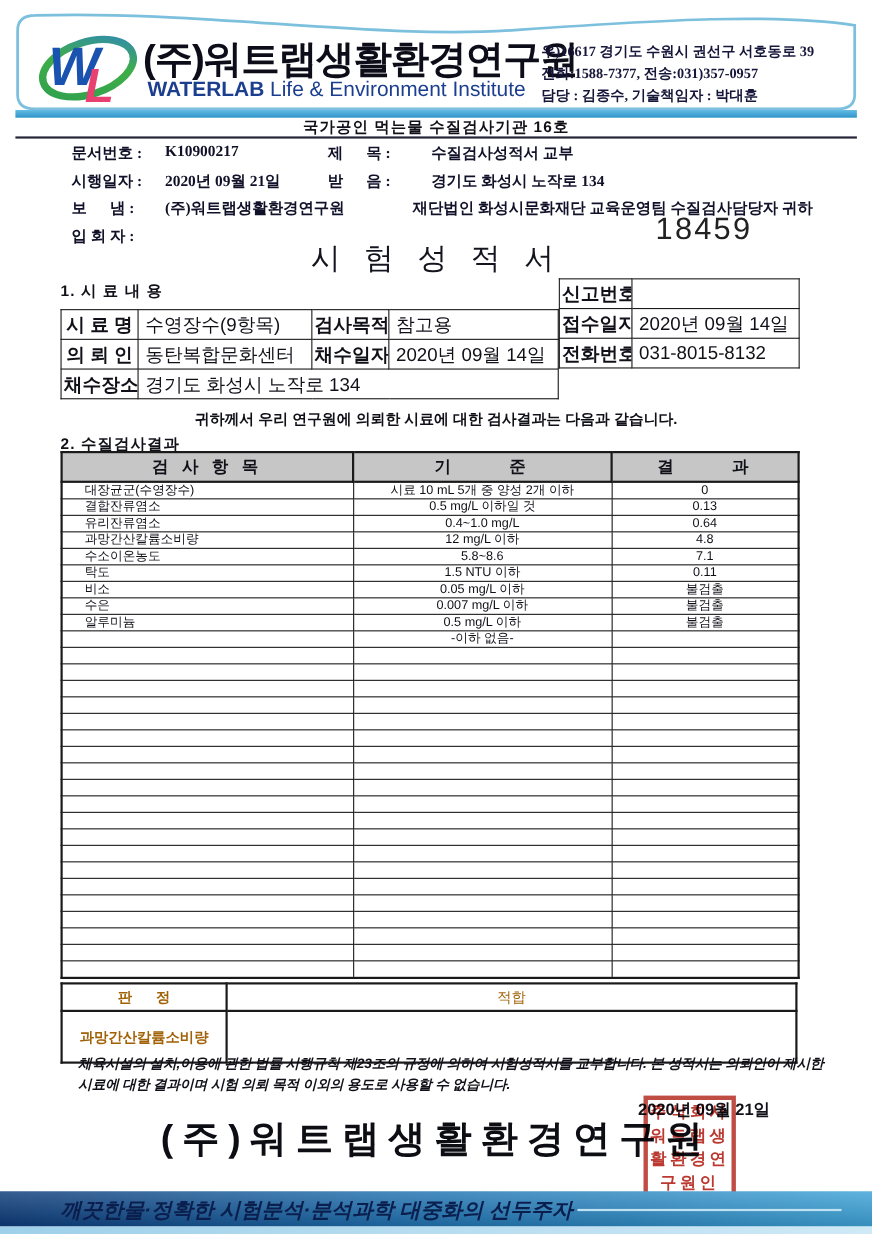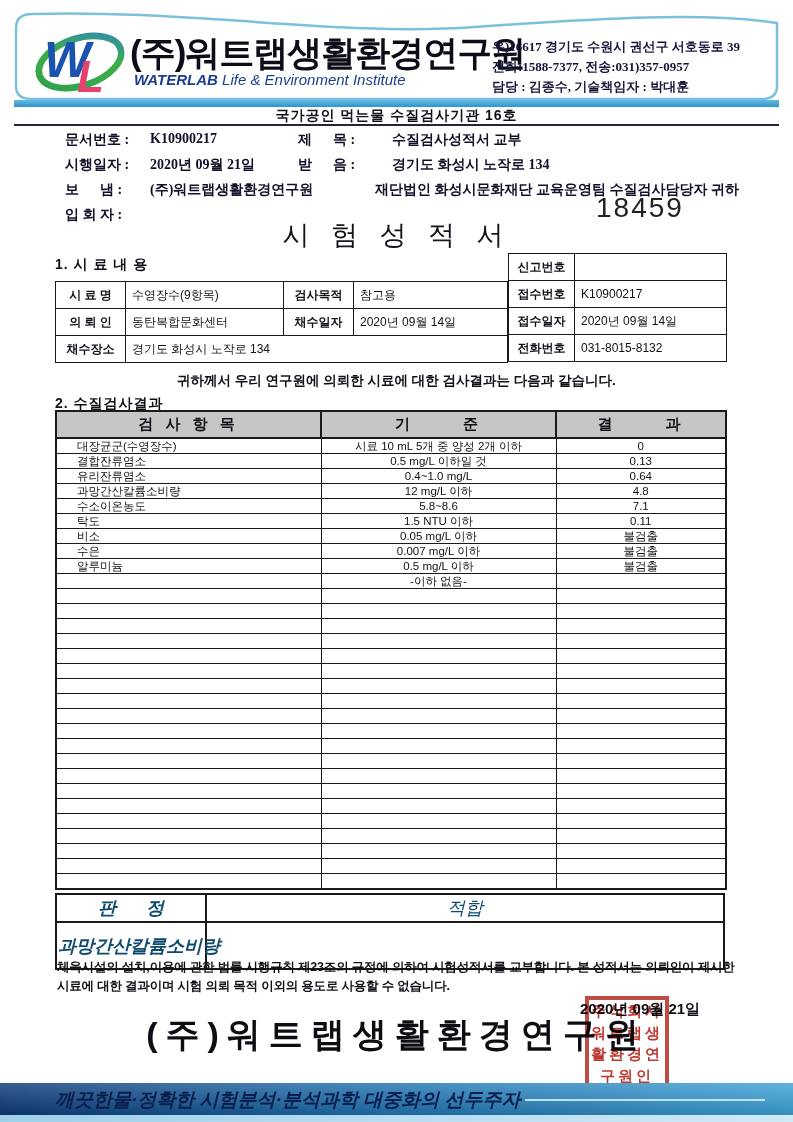--- a/index.html
+++ b/index.html
@@ -5,21 +5,21 @@
   html,body{margin:0;padding:0;background:#fff;}
   .page{position:relative;width:793px;height:1122px;background:#fff;overflow:hidden;
         font-family:"Liberation Sans",sans-serif;color:#141414;}
 
   
   .header-box{position:absolute;left:14px;top:10px;width:765px;height:92px;}
   .header-outline{position:absolute;left:0;top:0;}
   .logo{position:absolute;left:18px;top:16px;width:96px;height:72px;}
   .company-ko{position:absolute;left:116px;top:20px;font-size:35px;font-weight:bold;
               color:#0d0d1a;letter-spacing:-1px;white-space:nowrap;}
-  .company-en{position:absolute;left:120px;top:61px;font-size:15px;color:#1b3e8f;white-space:nowrap;font-style:italic;}
+  .company-en{position:absolute;left:120px;top:61px;font-size:19px;color:#1b3e8f;white-space:nowrap;}
   .company-en .b{font-weight:bold;}
   .contact{position:absolute;left:478px;top:27px;font-family:"Liberation Serif",serif;
            font-weight:bold;font-size:13px;color:#16163a;line-height:1.55;white-space:nowrap;}
   .blue-band{position:absolute;left:14px;top:100px;width:765px;height:7px;
              background:linear-gradient(#63bce4,#2f94c8);}
   .cert-line{position:absolute;left:0;top:107px;width:793px;text-align:center;
              font-size:14px;font-weight:bold;letter-spacing:1px;color:#101018;}
   .rule{position:absolute;left:14px;top:124px;width:765px;height:0;border-top:2px solid #26263a;}
 
   
@@ -29,43 +29,43 @@
            color:#222;font-weight:normal;font-family:"Liberation Sans",sans-serif;}
   .report-title{position:absolute;left:0;top:217px;width:793px;text-align:center;
                 font-size:27px;letter-spacing:7px;color:#14141f;font-weight:500;white-space:pre;}
 
   
   .sec-head{position:absolute;font-size:14px;font-weight:bold;letter-spacing:1px;color:#101018;white-space:pre;}
 
   
   table{border-collapse:collapse;table-layout:fixed;}
   .t1{position:absolute;}
-  .t1 td{border:1.6px solid #1a1a1a;font-size:12px;height:26px;padding:0 6px;
+  .t1 td{border:1.6px solid #1a1a1a;font-size:17px;height:26px;padding:0 6px;
          color:#101018;overflow:hidden;white-space:nowrap;}
   .t1 td.lab{text-align:center;font-weight:bold;padding:0 2px;}
   .t1 td.val{text-align:left;}
 
   .results{position:absolute;left:55px;top:410px;width:670px;border:2px solid #1a1a1a;}
   .results th{background:#c6c6c6;border:2px solid #1a1a1a;height:23px;font-size:15px;
               font-weight:bold;letter-spacing:4px;white-space:pre;color:#101018;}
   .results td{border:1px solid #1a1a1a;height:14px;line-height:14px;font-size:11.5px;
               padding:0;color:#101018;overflow:hidden;white-space:nowrap;}
   .results td.c1{text-align:left;padding-left:20px;}
   .results td.c2,.results td.c3{text-align:center;}
 
   .tj{position:absolute;left:55px;top:893px;width:670px;}
-  .tj td{border:2px solid #1a1a1a;font-size:18px;color:#0c4a6e;font-style:italic;}
+  .tj td{border:2px solid #1a1a1a;font-size:13px;color:#a16207;}
   .tj .lab{width:146px;text-align:center;font-weight:bold;white-space:pre;}
   .tj .row1 td{height:21px;}
   .tj .row2 td{height:43px;}
   .tj .val{text-align:center;}
 
   
-  .footer-note{position:absolute;left:57px;top:958px;width:684px;font-size:12.5px;
-               font-weight:bold;line-height:1.5;color:#101018;letter-spacing:-0.2px;}
+  .footer-note{position:absolute;left:71px;top:958px;width:684px;font-size:12.5px;
+               font-weight:bold;line-height:1.5;color:#101018;letter-spacing:-0.2px;font-style:italic;}
   .issue-date{position:absolute;left:580px;top:1000px;font-size:15px;font-weight:bold;color:#101018;}
   .issuer{position:absolute;left:0;top:1012px;width:793px;text-align:center;font-size:34px;
           letter-spacing:8px;font-weight:600;color:#0d0d14;white-space:nowrap;}
   .stamp{position:absolute;left:585px;top:996px;width:76px;height:86px;border:4px solid rgba(178,40,30,.9);
          display:flex;flex-direction:column;justify-content:space-around;text-align:center;
          color:#b5281e;font-weight:bold;font-size:15px;letter-spacing:3px;line-height:1;
          opacity:.92;mix-blend-mode:multiply;background:rgba(255,255,255,0);}
 
   .slogan-bar{position:absolute;left:0;top:1083px;width:793px;height:32px;
               background:linear-gradient(90deg,#0c3a78 0%,#1e6fae 45%,#3da2d6 100%);}
@@ -159,24 +159,20 @@
     <colgroup>
         <col style="width:66px">
         <col style="width:152px">
       </colgroup>
     <tbody>
         <tr>
       <td class="lab">신고번호</td>
       <td class="val"></td>
     </tr>
     <tr>
-      <td class="lab">접수번호</td>
-      <td class="val">K10900217</td>
-    </tr>
-    <tr>
       <td class="lab">접수일자</td>
       <td class="val">2020년 09월 14일</td>
     </tr>
     <tr>
       <td class="lab">전화번호</td>
       <td class="val">031-8015-8132</td>
     </tr>
   </tbody>
     </table>
 

